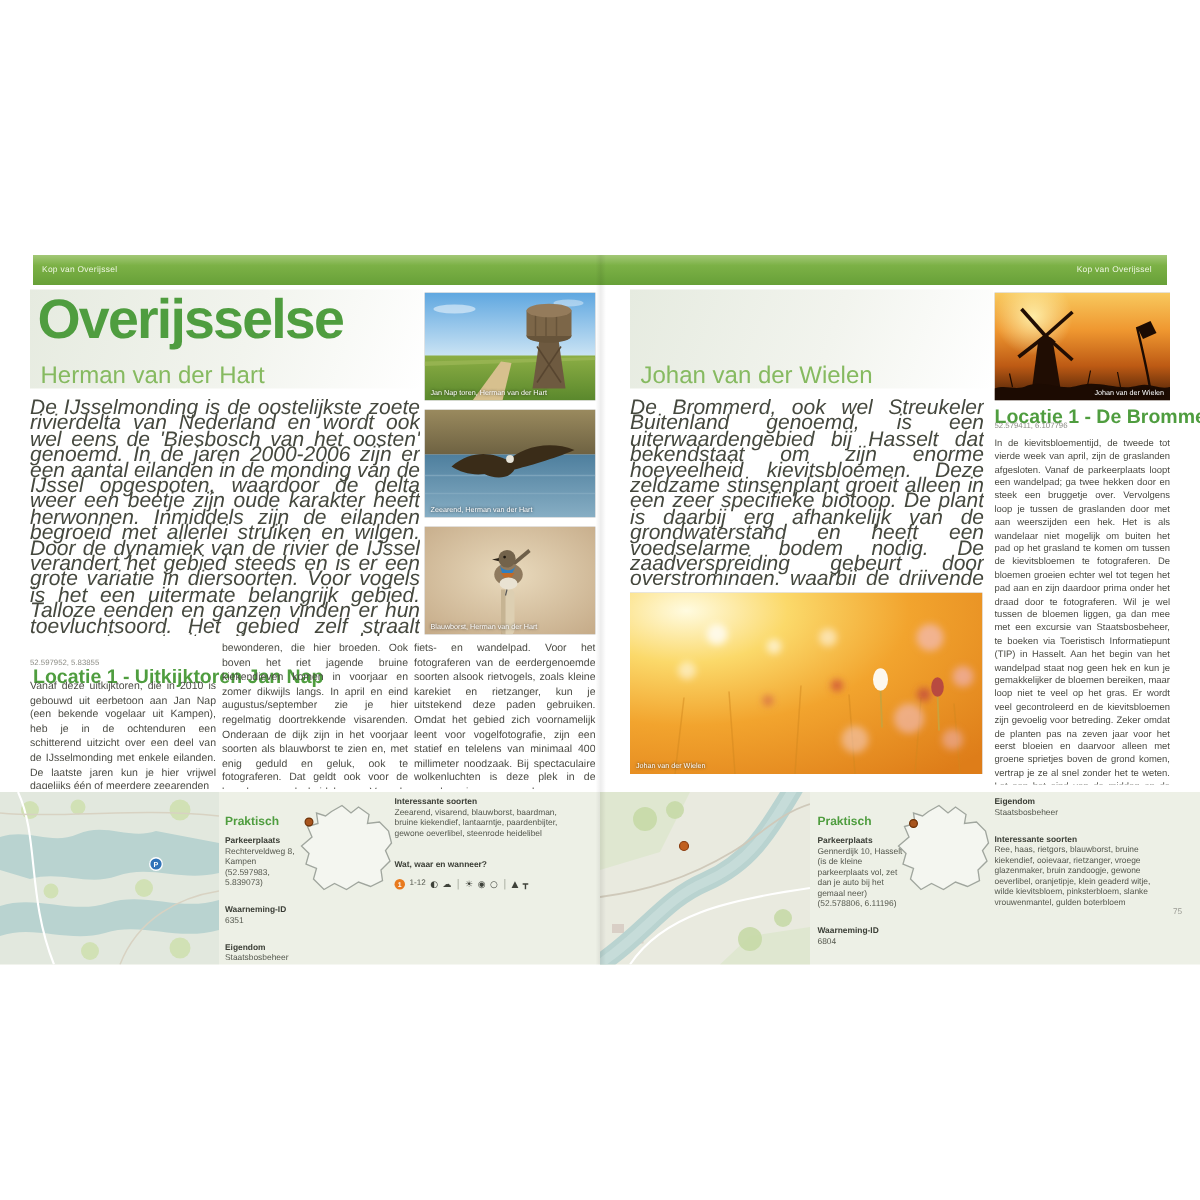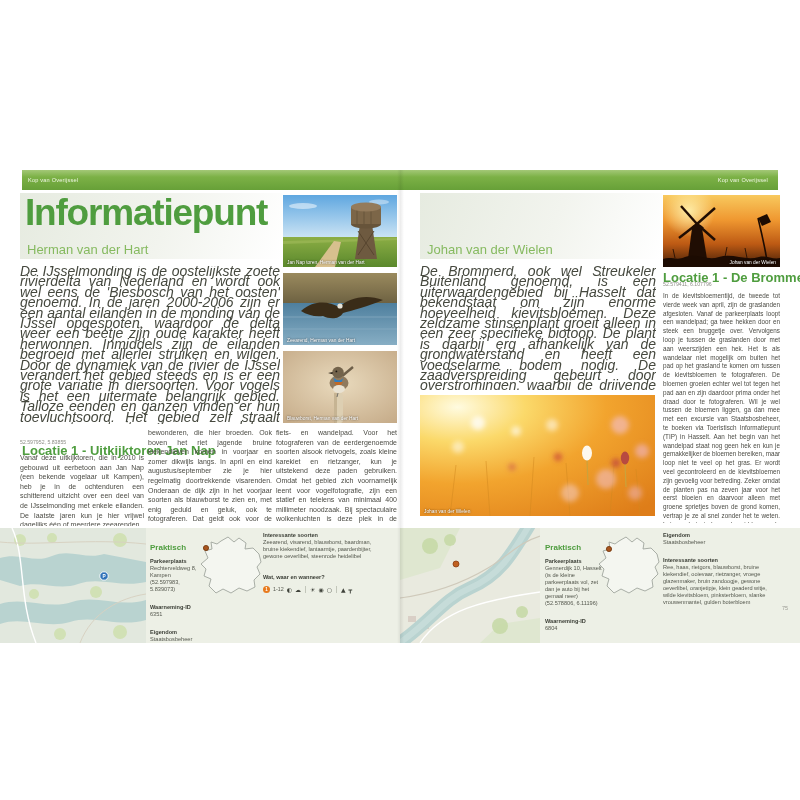--- a/index.html
+++ b/index.html
@@ -8,21 +8,21 @@
   .abs{position:absolute;}
   
   .header-bar{position:absolute;left:22px;top:170px;width:756px;height:20px;
     background:linear-gradient(180deg,#a3c877 0%,#7cb146 35%,#67a038 100%);}
   .hdr-label{position:absolute;top:7px;font-size:5.6px;letter-spacing:.2px;color:#eef6e2;}
   
   .title-block{position:absolute;top:193px;height:66px;
     background:linear-gradient(110deg,#e6ebe0 0%,#f2f4ee 55%,#ffffff 100%);}
   .big-title{position:absolute;left:5px;top:-1px;font-size:37px;font-weight:bold;
     letter-spacing:-1.2px;color:#4f9d3f;white-space:nowrap;}
-  .author{position:absolute;left:7px;top:49px;font-size:13px;color:#86ba60;white-space:nowrap;}
+  .author{position:absolute;left:7px;top:49px;font-size:16px;color:#86ba60;white-space:nowrap;}
   
   .photo{position:absolute;overflow:hidden;background:#ccc;}
   .photo svg{display:block;width:100%;height:100%;}
   .caption{position:absolute;bottom:2px;left:4px;font-size:4.8px;color:#ffffff;
     text-shadow:0 0 2px rgba(0,0,0,.8);white-space:nowrap;}
   .caption.right{left:auto;right:4px;}
   
   .intro{position:absolute;font-size:14px;line-height:10.4px;font-style:italic;
     text-align:justify;color:#45483e;overflow:hidden;}
   .loc-heading{position:absolute;font-size:13px;font-weight:bold;color:#4f9d3f;white-space:nowrap;}
@@ -51,21 +51,21 @@
 <body>
 
 <div class="canvas">
 
   <div class="header-bar">
     <span class="hdr-label" style="left:6px;">Kop van Overijssel</span>
     <span class="hdr-label" style="right:10px;">Kop van Overijssel</span>
   </div>
 
   <div class="title-block" style="left:20px;width:262px;">
-    <div class="big-title">Informatiepunt</div>
+    <div class="big-title">Overijsselse</div>
     <div class="author">Herman van der Hart</div>
   </div>
 
   <div class="photo" style="left:283px;top:195px;width:114px;height:72px;">
     <svg viewBox="0 0 114 72" preserveAspectRatio="none">
       <defs>
         <linearGradient id="sky1" x1="0" y1="0" x2="0" y2="1">
           <stop offset="0" stop-color="#5fa7e0"></stop>
             <stop offset="1" stop-color="#cfe6f5"></stop>
         </linearGradient>

